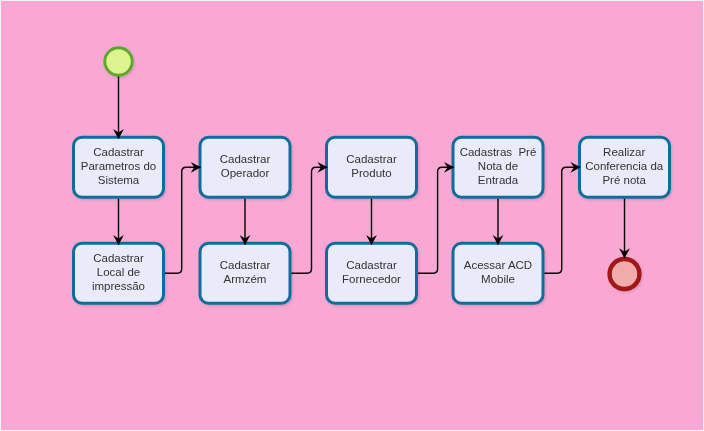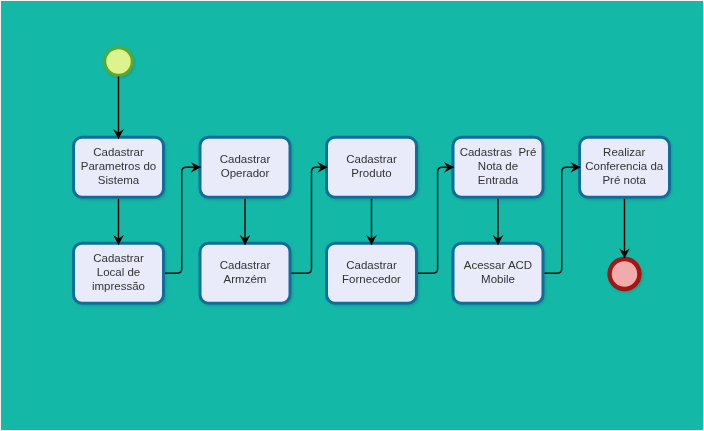--- a/index.html
+++ b/index.html
@@ -1,16 +1,16 @@
 <!DOCTYPE html>
 <html><head>
 <meta charset="utf-8">
 <style>
   html,body{margin:0;padding:0;background:#ffffff;}
-  #canvas{width:704px;height:431px;box-sizing:border-box;border:1px solid #f4f4f4;background:#14b8a6;}
+  #canvas{width:704px;height:431px;box-sizing:border-box;border:1px solid #f4f4f4;background:#f9a8d4;}
   svg{display:block} text{font-family:"Liberation Sans",sans-serif;font-size:11.5px;fill:#333333;}
 </style>
 </head>
 <body>
 <div id="canvas">
 <svg width="702" height="429" viewBox="0 0 702 429" xmlns="http://www.w3.org/2000/svg">
 <defs>
   <filter id="sh" x="-30%" y="-30%" width="170%" height="170%">
     <feDropShadow dx="1.2" dy="1.5" stdDeviation="0.8" flood-color="#000000" flood-opacity="0.13"></feDropShadow>
   </filter>

